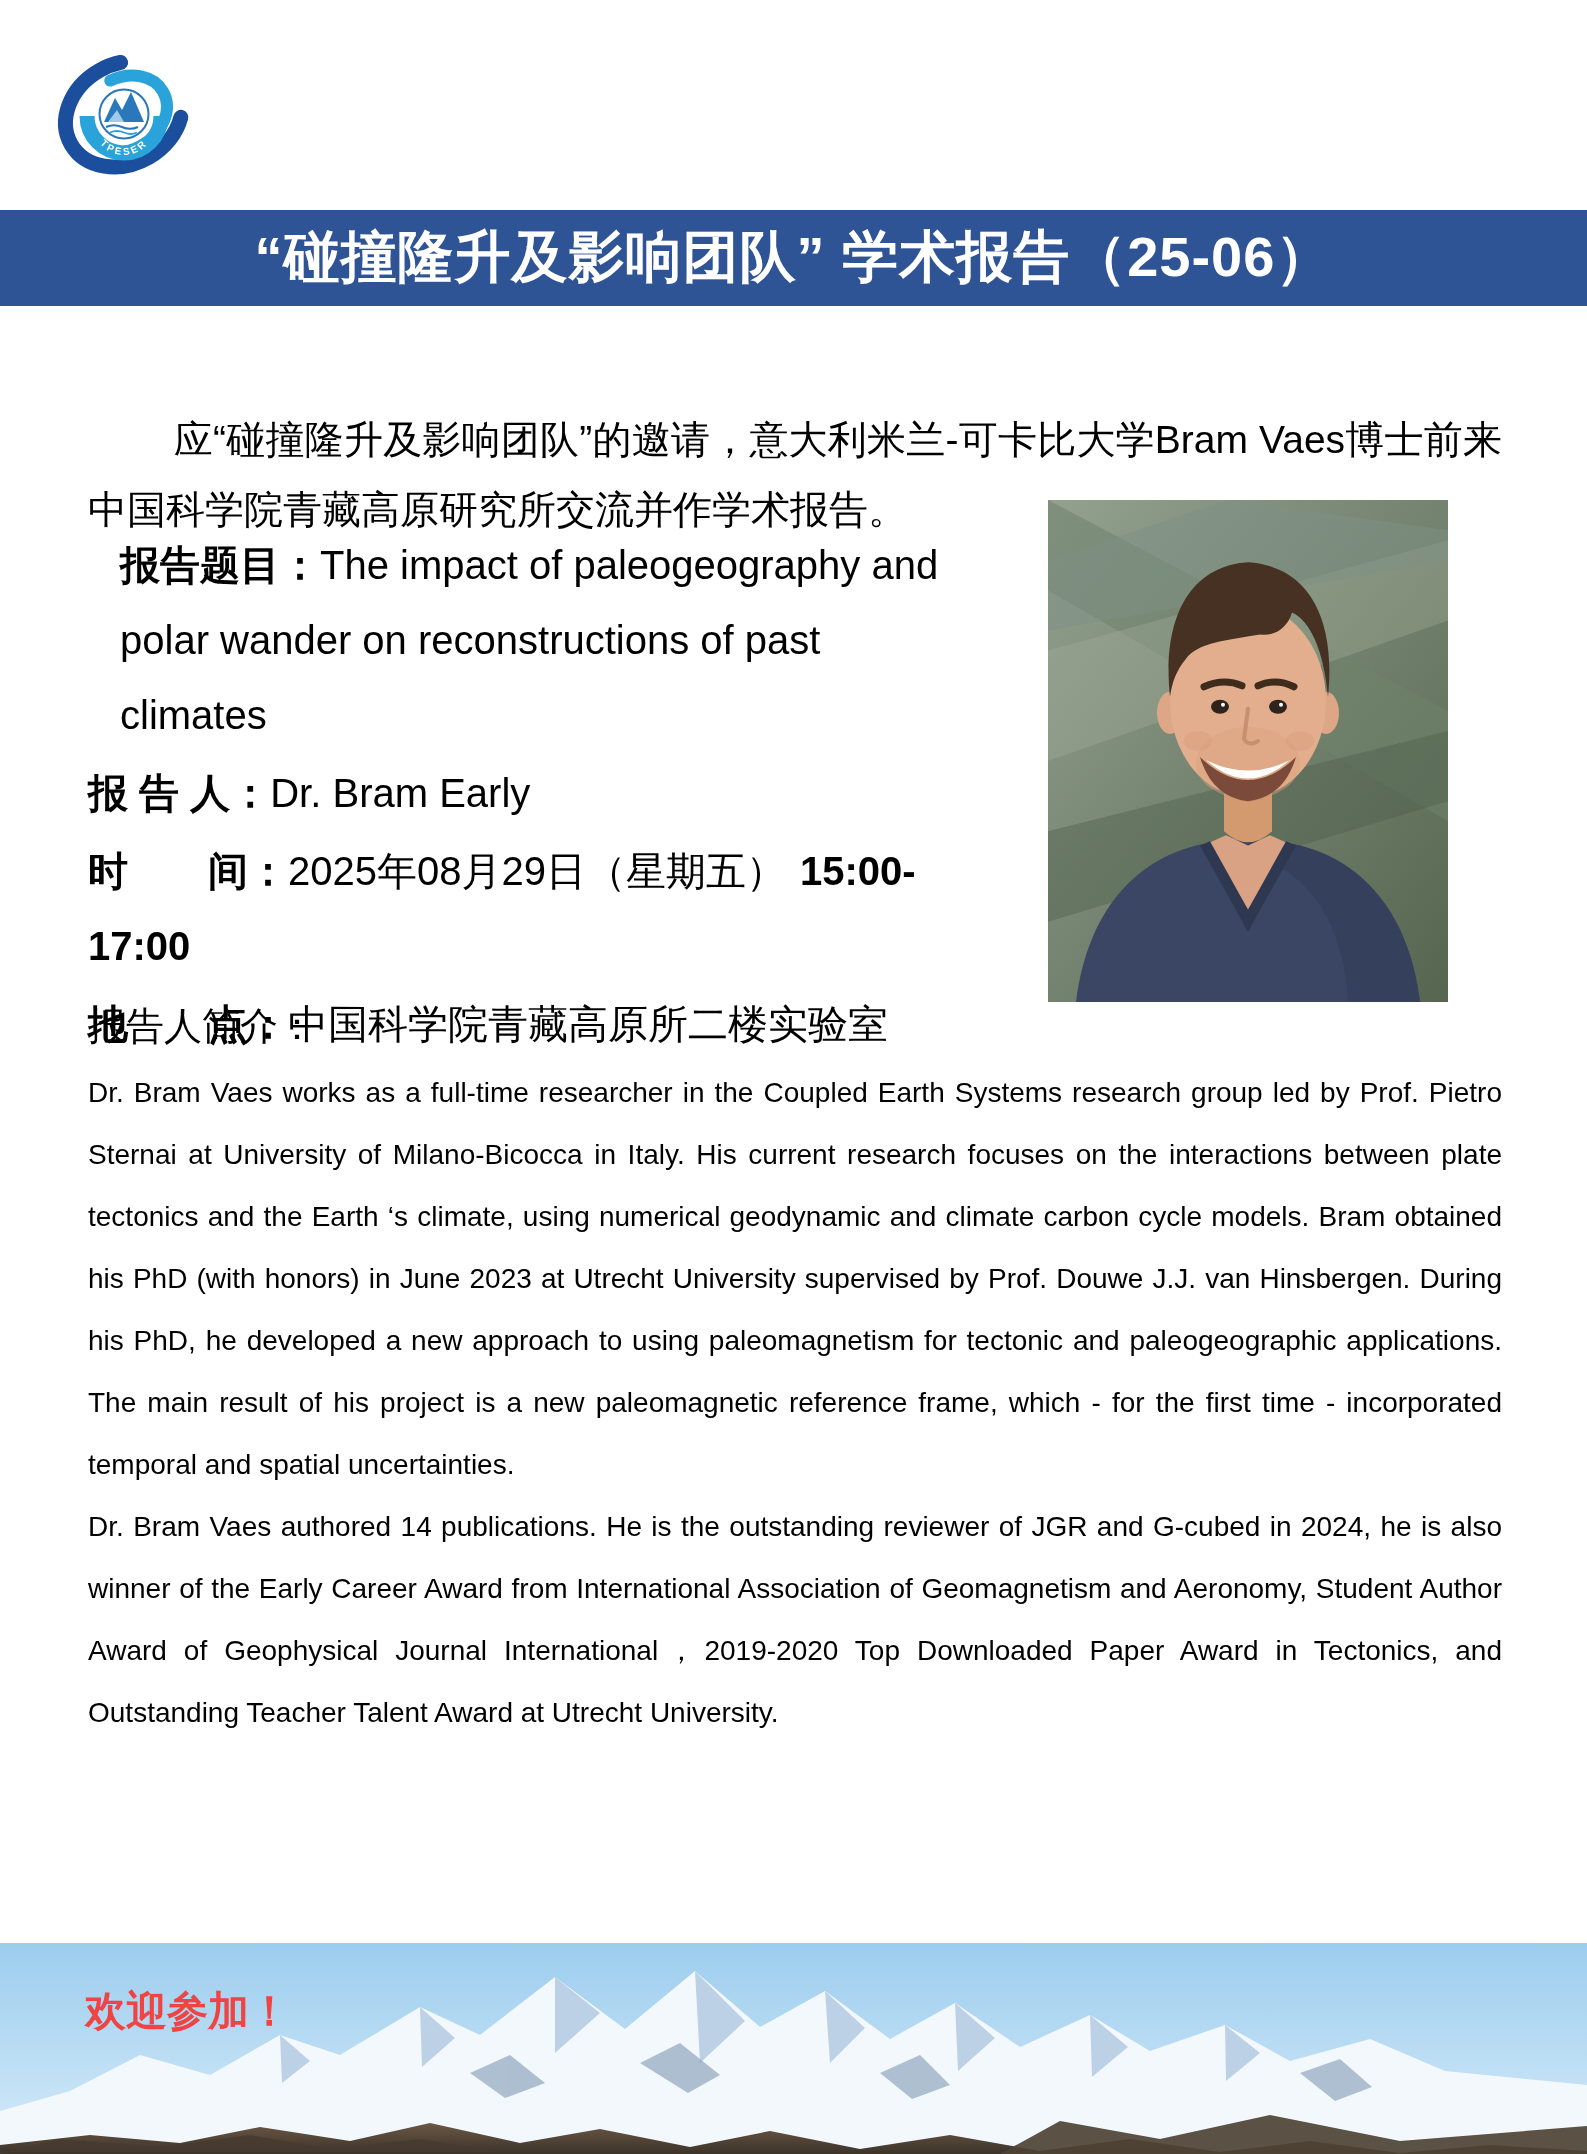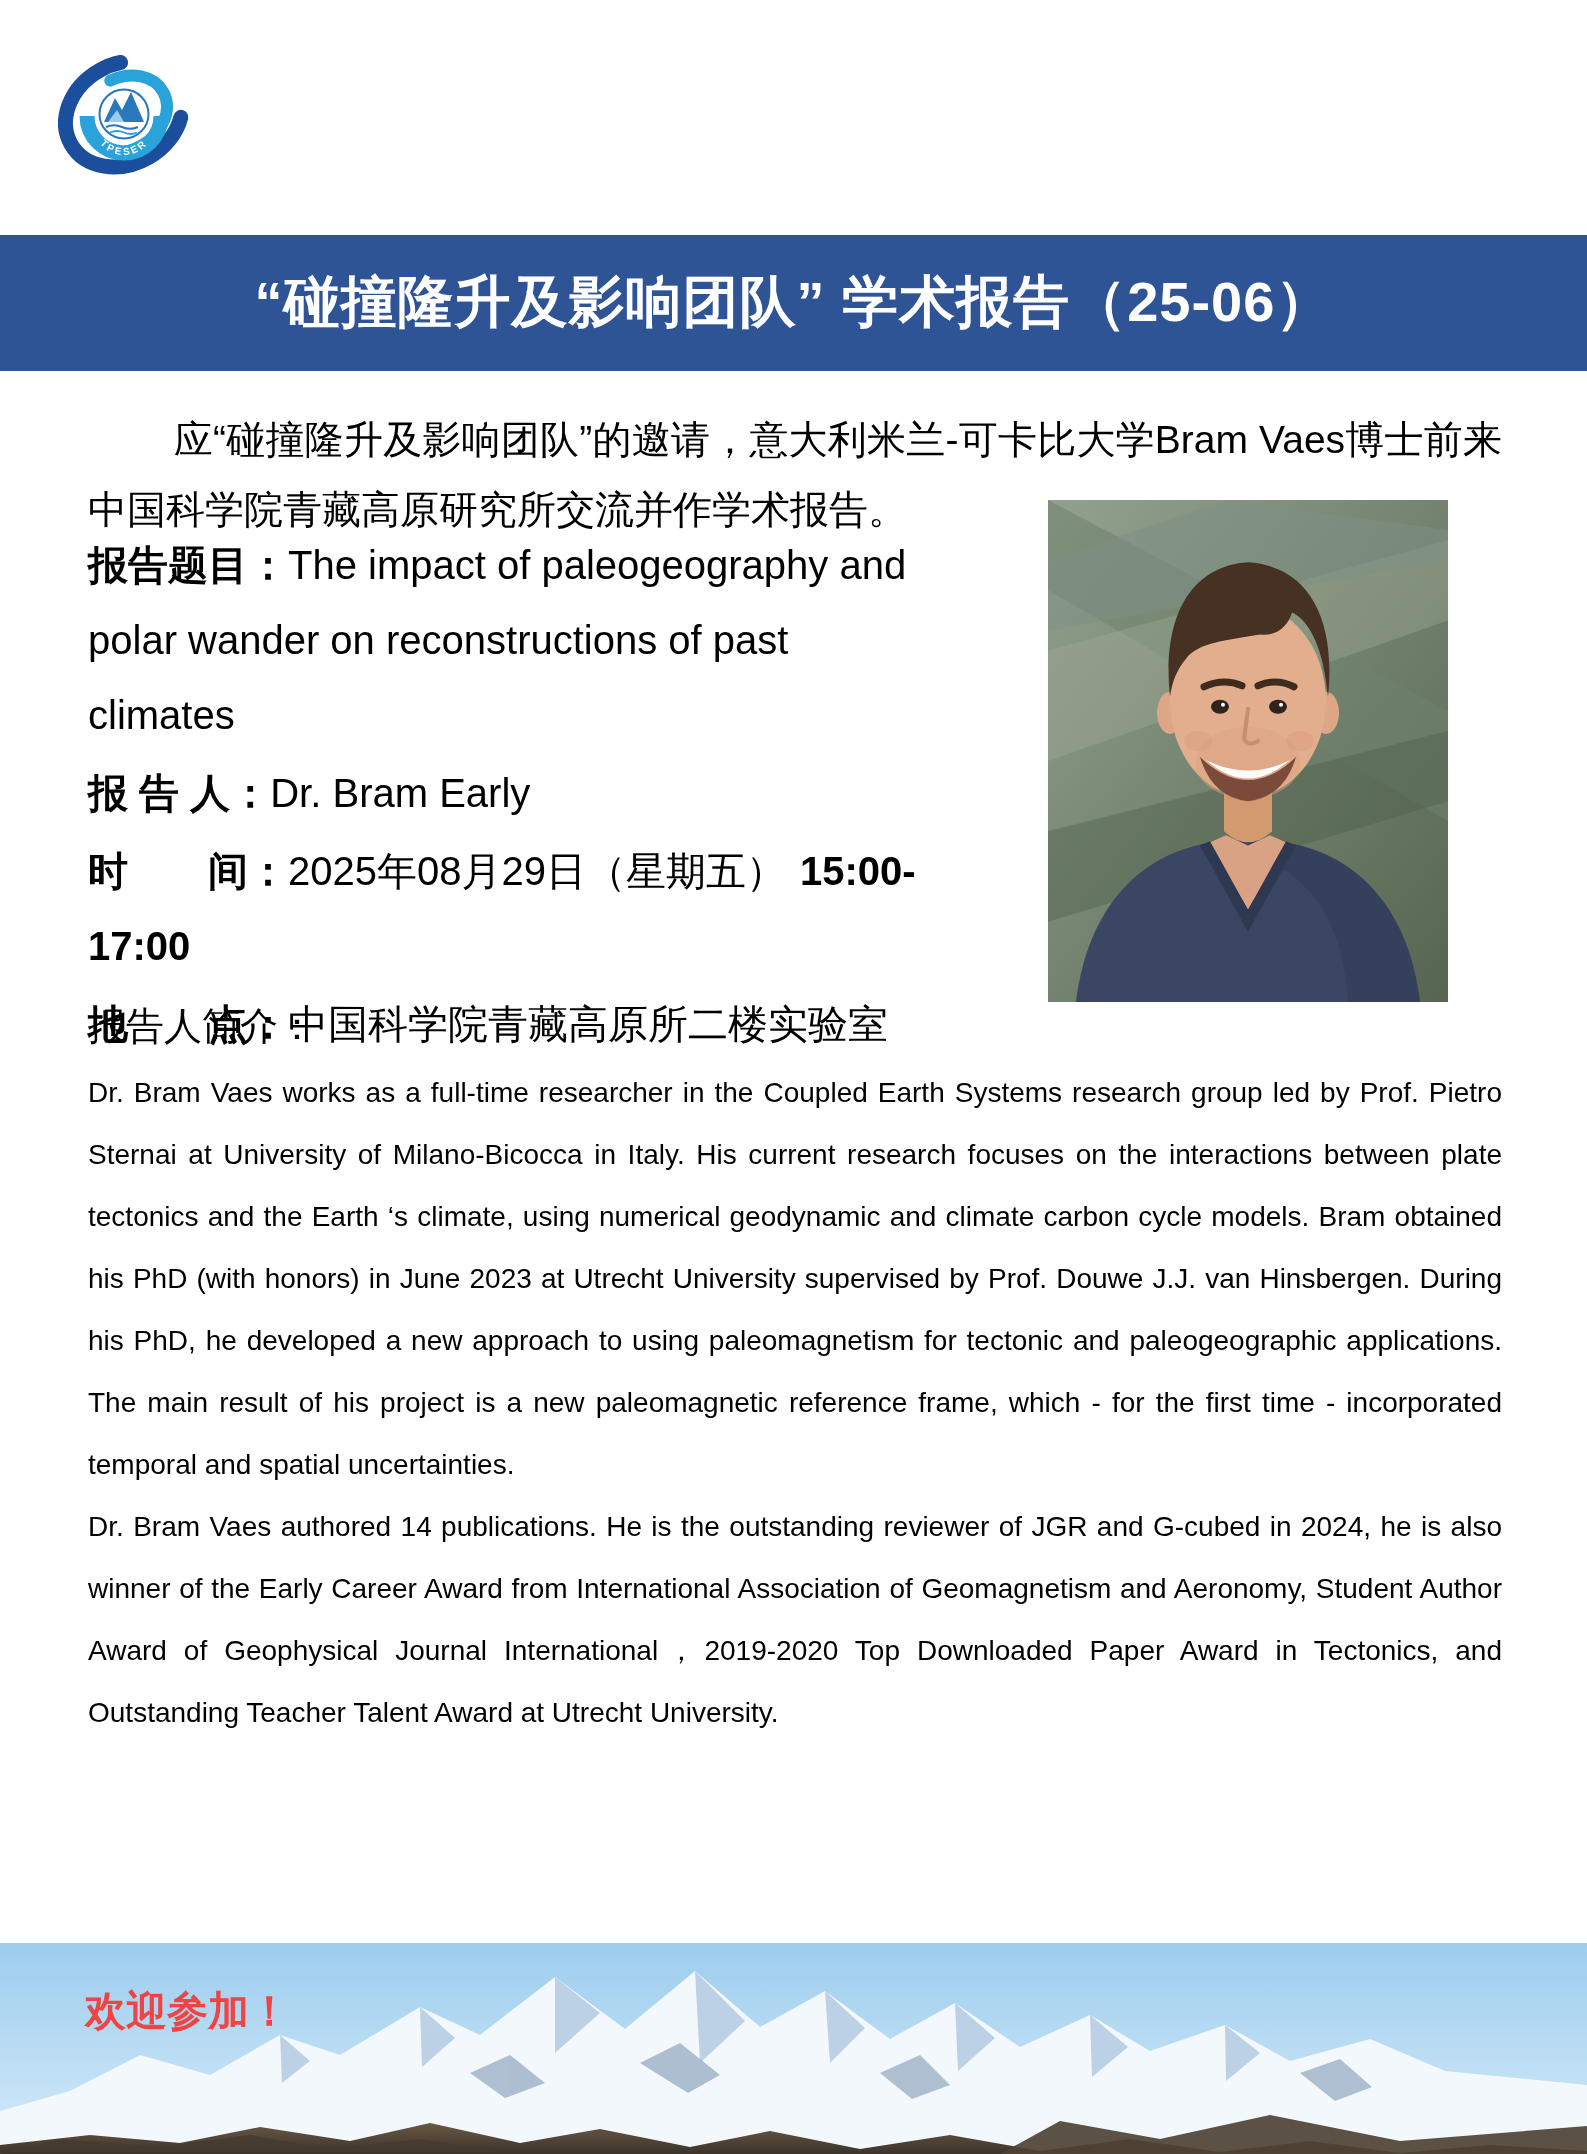--- a/index.html
+++ b/index.html
@@ -14,33 +14,33 @@
   .title-zh{
     position:absolute;left:220px;top:34px;width:1300px;
     font-size:66px;font-weight:900;letter-spacing:0px;white-space:nowrap;line-height:1.0;
   }
   .title-en{
     position:absolute;left:222px;top:130px;width:1300px;
     font-size:30px;font-weight:700;white-space:nowrap;letter-spacing:0.2px;
   }
   
   .banner{
-    position:absolute;top:210px;left:0;width:100%;height:136px;background:#2F5496;
-    display:flex;align-items:center;justify-content:center;margin-top:25px;
+    position:absolute;top:210px;left:0;width:100%;height:96px;background:#2F5496;
+    display:flex;align-items:center;justify-content:center;
   }
   .banner-title{color:#ffffff;font-size:56px;font-weight:800;letter-spacing:1px;white-space:nowrap;}
   
   .intro{
     position:absolute;left:88px;top:366px;width:1414px;
     font-size:39px;line-height:70px;text-align:justify;text-indent:2.2em;
   }
   
   .details{position:absolute;left:88px;top:528px;width:920px;font-size:40px;line-height:75px;}
   .details p{margin:0 0 3px 0;}
-  .details .topic{width:852px;}
+  .details .topic{width:852px;margin-left:32px;}
   .lbl{font-weight:700;}
   .tbold{font-weight:700;margin-left:14px;}
   
   .photo{position:absolute;left:1048px;top:500px;width:400px;height:502px;}
   .photo svg{display:block;width:100%;height:100%;}
   
   .bio-heading{position:absolute;left:88px;top:1001px;font-size:38px;font-weight:400;}
   .bio{position:absolute;left:88px;top:1062px;width:1414px;font-size:28px;line-height:62px;text-align:justify;}
   .bio p{margin:0;}
   

